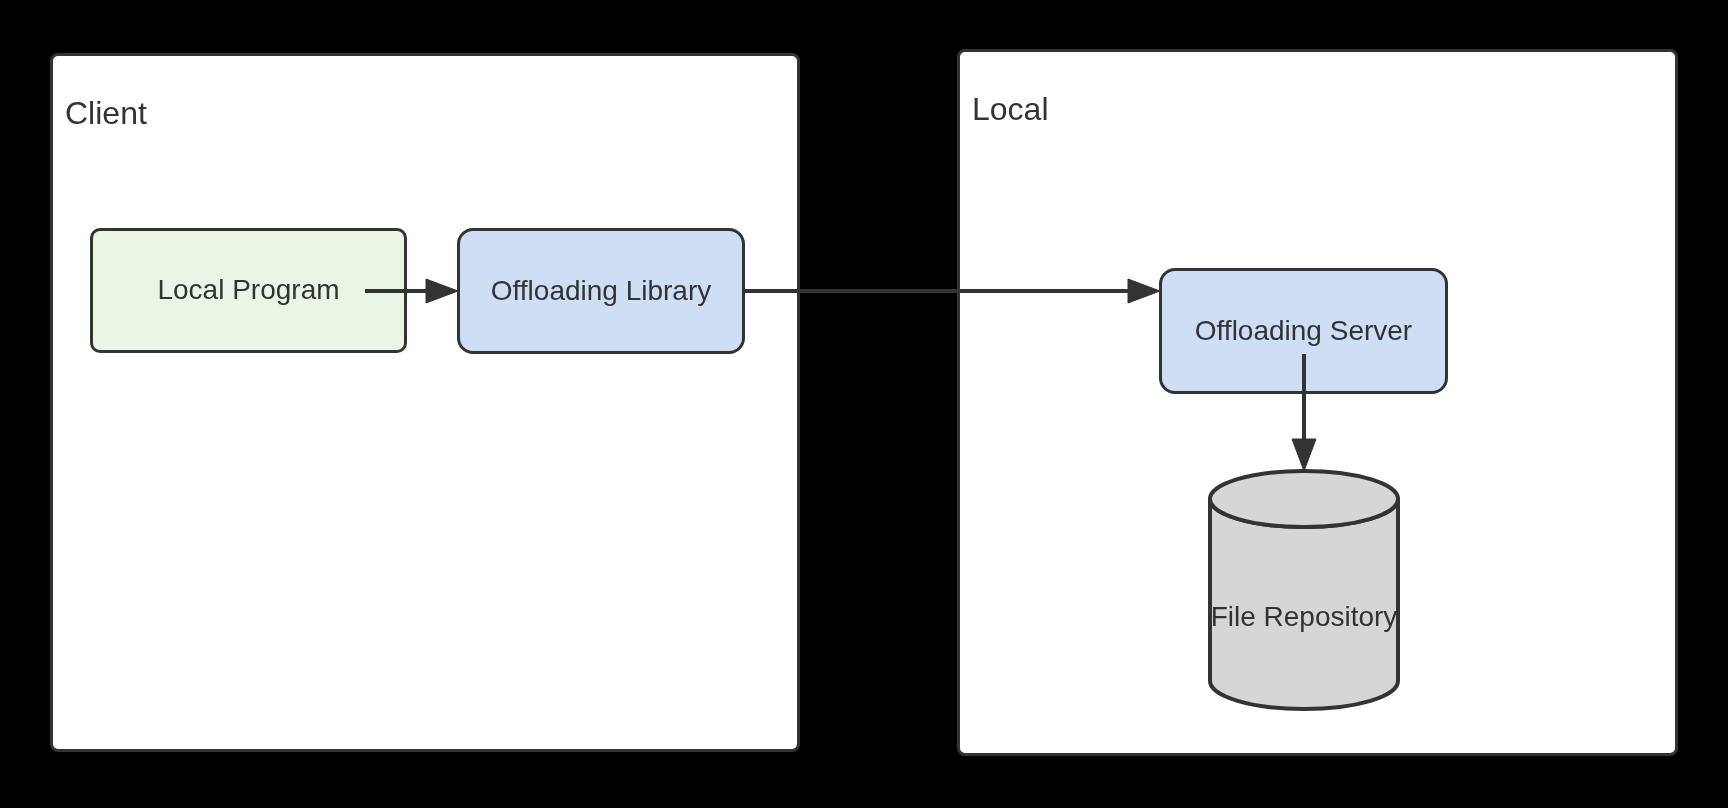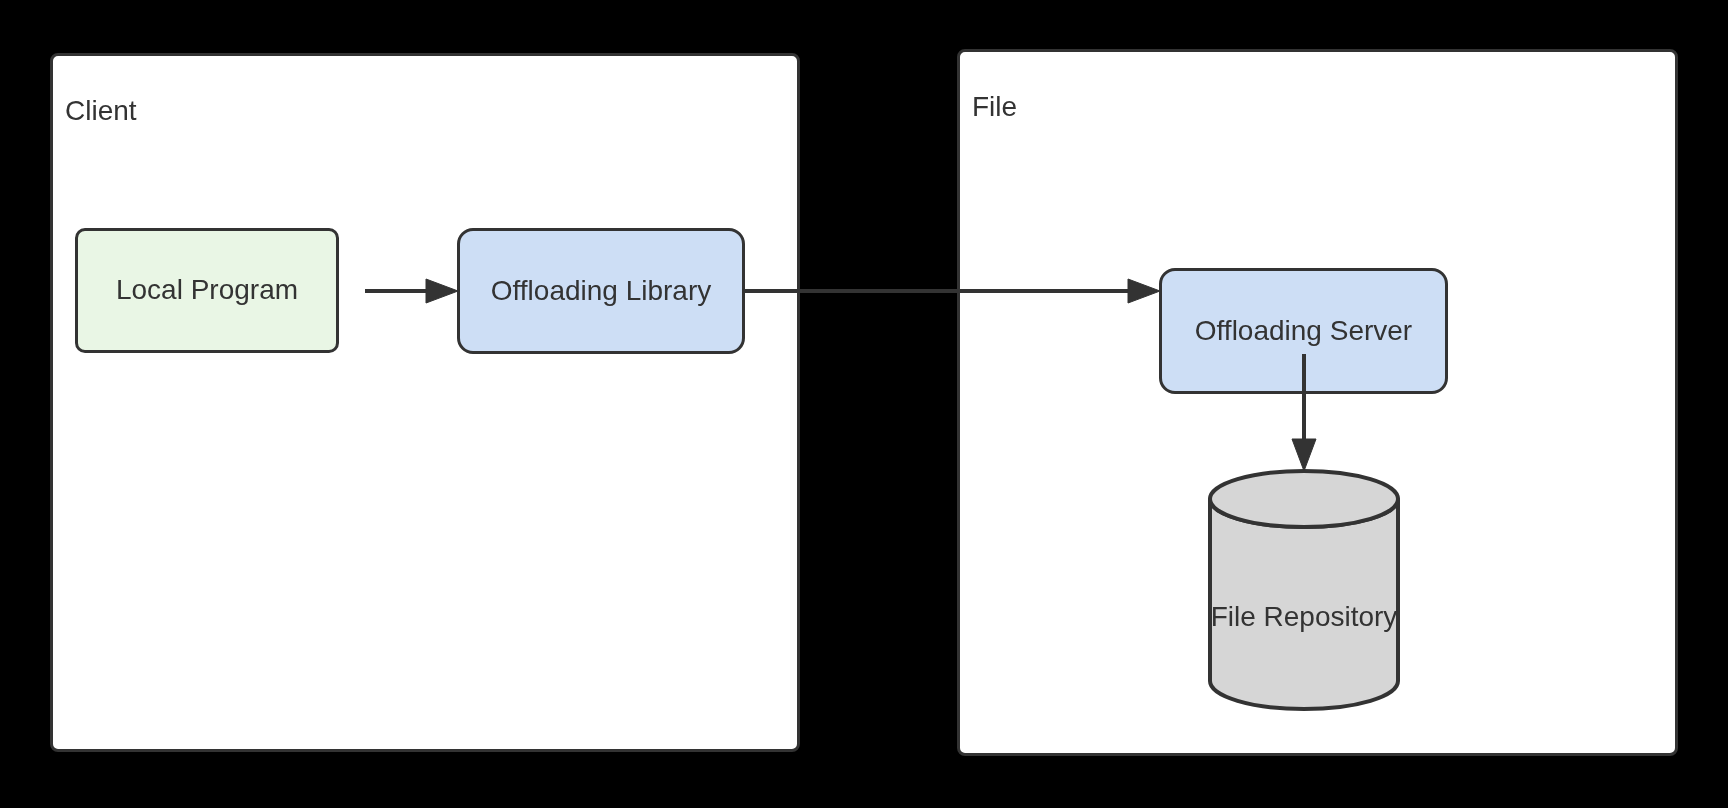--- a/index.html
+++ b/index.html
@@ -20,41 +20,41 @@
     position: absolute;
     background: var(--container-fill, #fff);
     border: 3px solid var(--container-border, #333);
     border-radius: 8px;
     box-sizing: border-box;
   }
   .container-label {
     position: absolute;
     left: 12px;
     top: 38px;
-    font-size: 28px;
+    font-size: 32px;
     line-height: 1.2;
     white-space: nowrap;
   }
   .container-client { left: 50px; top: 53px; width: 750px; height: 699px; }
   .container-edge   { left: 957px; top: 49px; width: 721px; height: 707px; }
   .node {
     position: absolute;
     border: 3px solid var(--node-border, #333);
     border-radius: 10px;
     box-sizing: border-box;
     display: flex;
     align-items: center;
     justify-content: center;
     text-align: center;
     font-size: 28px;
     line-height: 1.15;
   }
   .node-green { background: var(--green-fill, #e9f6e5); }
   .node-blue  { background: var(--blue-fill, #cddef5); border-radius: 16px; }
-  .node-local-program      { left: 75px;   top: 228px; width: 264px; height: 125px; }
+  .node-local-program      { left: 90px;   top: 228px; width: 317px; height: 125px; }
   .node-offloading-library { left: 457px;  top: 228px; width: 288px; height: 126px; }
   .node-offloading-server  { left: 1159px; top: 228px; width: 289px; height: 126px; margin-top: 40px; }
   .cylinder-wrap {
     position: absolute;
     left: 1208px;
     top: 469px;
     width: 192px;
     height: 242px;
   }
   .cylinder-svg { display: block; width: 192px; height: 242px; }
@@ -91,21 +91,21 @@
 </head>
 <body>
 
 <div class="stage">
 
   <div class="container container-client">
     <span class="container-label">Client</span>
   </div>
 
   <div class="container container-edge">
-    <span class="container-label">File</span>
+    <span class="container-label">Local</span>
   </div>
 
   <div class="node node-green node-local-program">
     <span>Local Program</span>
   </div>
 
   <div class="node node-blue node-offloading-library">
     <span>Offloading Library</span>
   </div>
 

